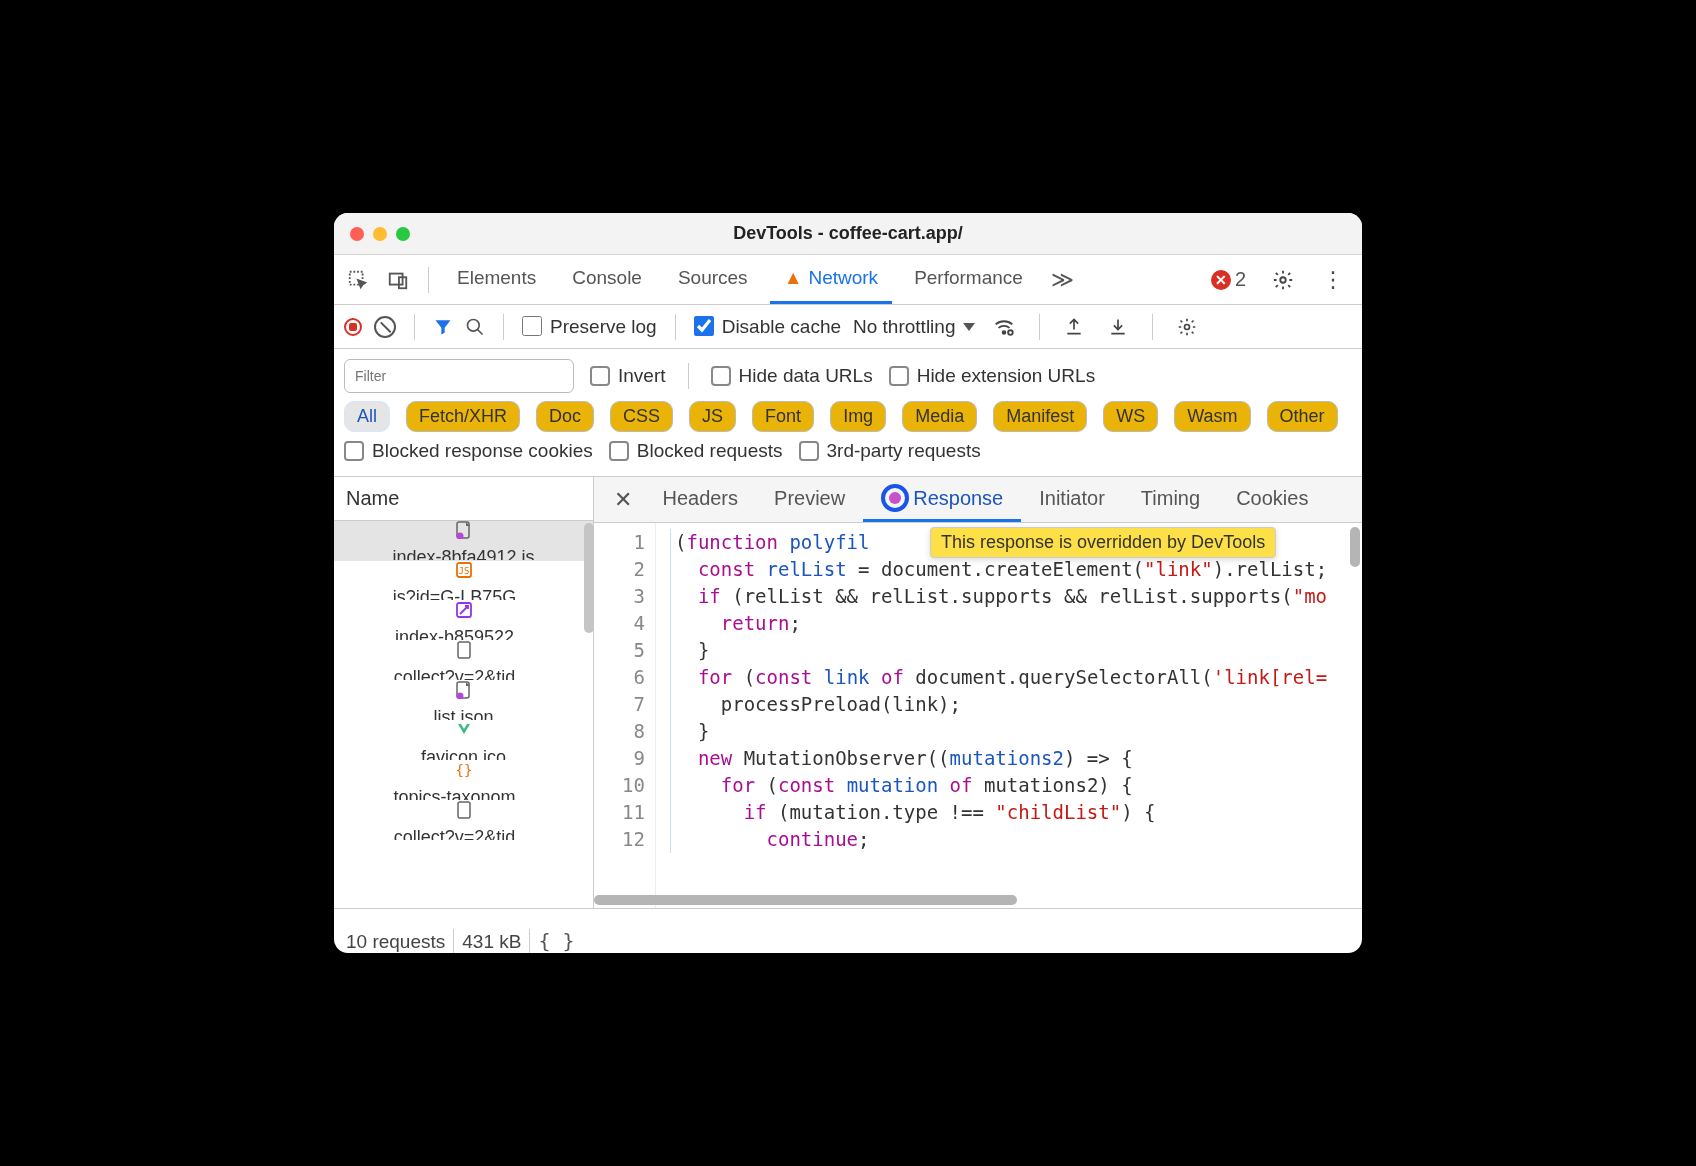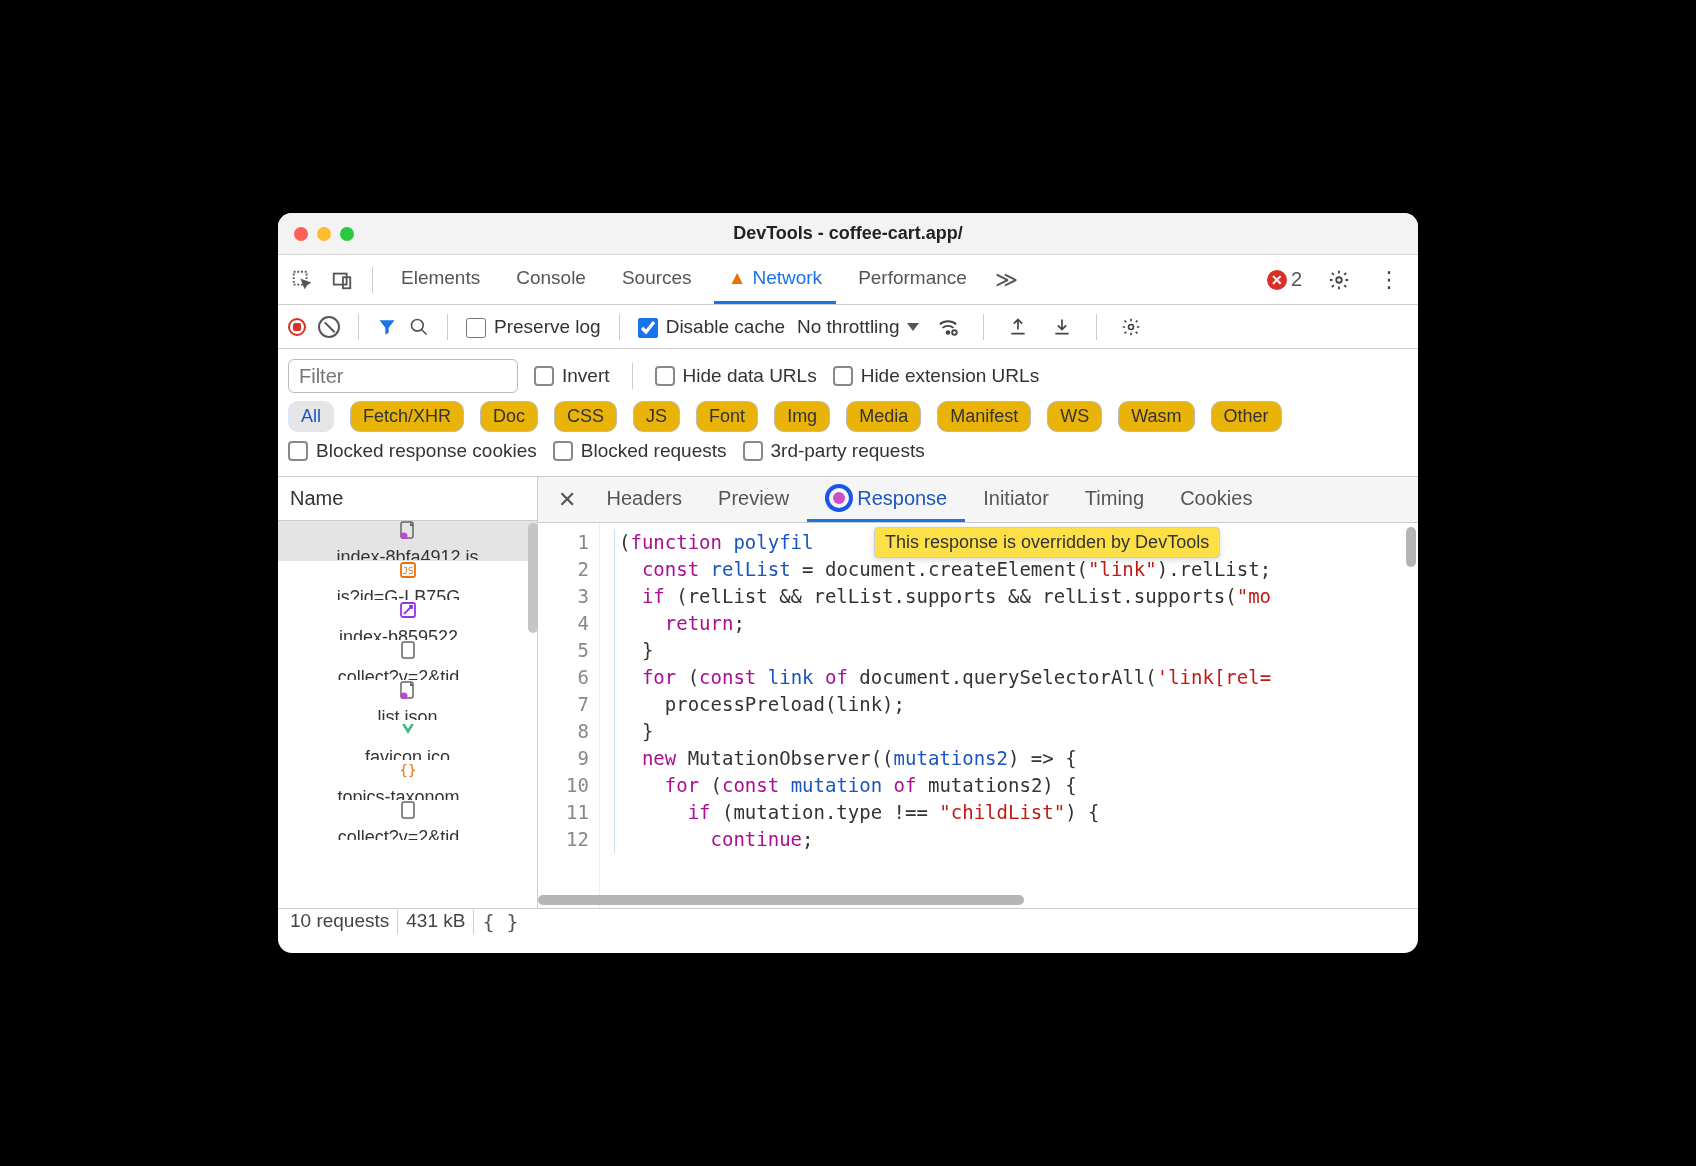--- a/index.html
+++ b/index.html
@@ -8,21 +8,21 @@
   font-family: -apple-system, BlinkMacSystemFont, "Helvetica Neue", Arial, sans-serif;
   font-size: 18px;
   color: #333;
   display: flex;
   align-items: center;
   justify-content: center;
   width: 1696px;
   height: 1166px;
 }
 .window {
-  width: 1140px;
+  width: 1028px;
   height: 740px;
   background: #fff;
   border-radius: 14px;
   overflow: hidden;
   box-shadow: 0 10px 40px rgba(0,0,0,0.5);
   display: flex;
   flex-direction: column;
 }
 .titlebar {
   height: 42px;
@@ -81,35 +81,35 @@
   border-bottom: 1px solid #ccc;
   display:flex; align-items:center; padding:0 10px; gap:12px;
   font-size: 19px;
 }
 .rec-btn { width:18px;height:18px;border:2px solid #d93025;border-radius:50%; position:relative; cursor:pointer;}
 .rec-btn::after{content:"";position:absolute;inset:3px;background:#d93025;border-radius:2px;}
 .ban-icon { width:22px;height:22px;border:2px solid #555;border-radius:50%;position:relative;cursor:pointer;}
 .ban-icon::after{content:"";position:absolute;left:2px;right:2px;top:50%;height:2px;background:#555;transform:rotate(45deg) translateY(-50%);}
 .funnel-ico { color:#1a73e8; font-size:20px; cursor:pointer; }
 .search-ico { font-size:20px; color:#555; cursor:pointer; }
-.chk { display:flex; align-items:flex-end; gap:8px; cursor:pointer; color:#333;}
+.chk { display:flex; align-items:flex-start; gap:8px; cursor:pointer; color:#333;}
 .chk input[type=checkbox] { width:20px; height:20px; cursor:pointer; accent-color:#1a73e8;}
 .throttle { display:flex; align-items:center; gap:8px; cursor:pointer; }
 .caret-dn { width:0;height:0;border-left:6px solid transparent;border-right:6px solid transparent;border-top:8px solid #555;}
 .wifi-ico, .up-ico, .down-ico, .gear2 { font-size:20px; color:#444; cursor:pointer; padding:0 6px;}
 
 .filter-rows {
   border-bottom: 1px solid #ccc;
   padding: 6px 10px 10px 10px;
 }
 .frow { display:flex; align-items:center; gap:16px; padding:4px 0; flex-wrap:wrap;}
 .filter-input {
   width: 230px; height: 34px;
   border:1px solid #bbb; border-radius:6px;
-  padding: 0 10px; font-size:20px; color:#888;
+  padding: 0 10px; font-size:14px; color:#888;
 }
 .pill {
   padding: 4px 12px;
   border:1px solid #bbb;
   border-radius:10px;
   font-size:18px;
   cursor:pointer;
   background:#eab308;
   color:#333;
 }
@@ -189,21 +189,21 @@
   position:absolute; bottom:0; left:0; right:12px; height:16px;
   background:transparent;
 }
 .hscroll::before {
   content:""; position:absolute; left:0; width:56%; top:3px; bottom:3px;
   background:#b5b5b5; border-radius:6px;
 }
 .vscroll { position:absolute; right:2px; top:4px; width:10px; height:40px; background:#b5b5b5; border-radius:5px;}
 
 .statusbar {
-  height:44px; display:flex; align-items:flex-start; padding:0 12px; gap:8px;
+  height:44px; display:flex; align-items:flex-end; padding:0 12px; gap:8px;
   font-size:19px; color:#444; border-top:1px solid transparent;
 }
 .stat-sep { width:1px; height:24px; background:#ccc;}
 .pretty-braces { font-family:Menlo,monospace; font-size:20px; color:#555; cursor:pointer;}
 .side-scroll { position:absolute; left:250px; top:44px; bottom:0; width:10px;}
 .side-scroll::before{content:"";position:absolute;top:2px;width:10px;height:110px;background:#c5c5c5;border-radius:5px;}
 .sidebar{position:relative;}
 
 
 svg { display:block; }

